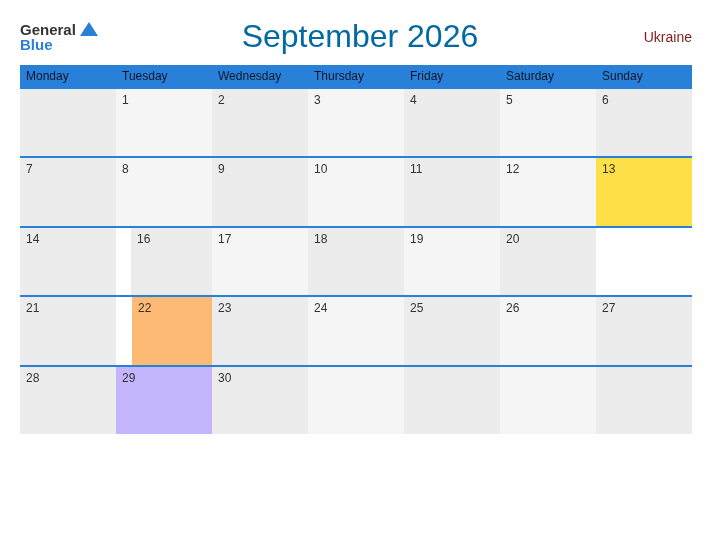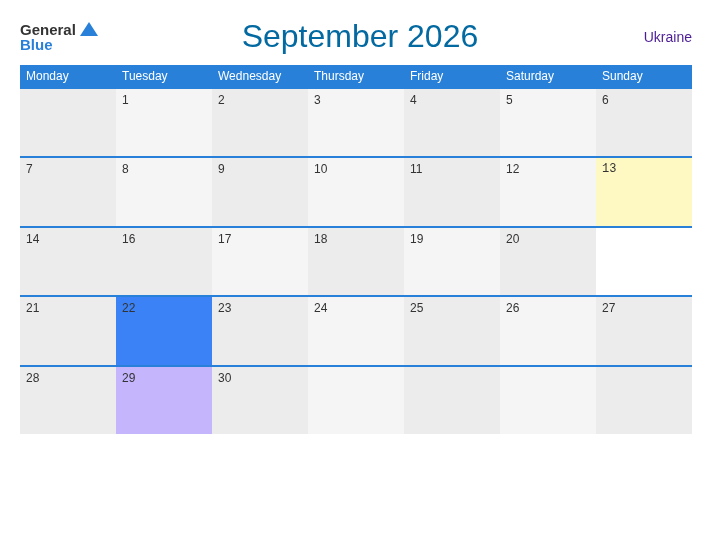--- a/index.html
+++ b/index.html
@@ -54,36 +54,36 @@
     }
     .calendar-title {
       font-size: 32px;
       font-weight: normal;
       color: #0369a1;
       text-align: center;
       flex: 1;
     }
     .country-label {
       font-size: 14px;
-      color: #4c1d95;
+      color: #7f1d1d;
       text-align: right;
       min-width: 70px;
     }
     .calendar-grid {
       flex: 1;
       display: flex;
       flex-direction: column;
     }
     .days-header {
       display: grid;
       grid-template-columns: repeat(7, 1fr);
       background: #2980d9;
     }
     .day-header {
-      color: #ffffff;
+      color: #0f172a;
       font-size: 12px;
       padding: 4px 6px;
       text-align: left;
       font-weight: normal;
     }
     .weeks-container {
       flex: 1;
       display: flex;
       flex-direction: column;
     }
@@ -151,33 +151,33 @@
           <div class="day-cell" style="background: rgb(245, 245, 245);"><span class="day-number">5</span></div>
           <div class="day-cell" style="background: rgb(236, 236, 236);"><span class="day-number">6</span></div>
         </div>
         <div class="week-row">
           <div class="day-cell" style="background: rgb(236, 236, 236);"><span class="day-number">7</span></div>
           <div class="day-cell" style="background: rgb(245, 245, 245);"><span class="day-number">8</span></div>
           <div class="day-cell" style="background: rgb(236, 236, 236);"><span class="day-number">9</span></div>
           <div class="day-cell" style="background: rgb(245, 245, 245);"><span class="day-number">10</span></div>
           <div class="day-cell" style="background: rgb(236, 236, 236);"><span class="day-number">11</span></div>
           <div class="day-cell" style="background: rgb(245, 245, 245);"><span class="day-number">12</span></div>
-          <div class="day-cell" style="background: #fef9c3; font-family: Liberation Mono, monospace;"><span class="day-number">13</span></div>
+          <div class="day-cell" style="background: #fde047;"><span class="day-number">13</span></div>
         </div>
         <div class="week-row">
           <div class="day-cell" style="background: rgb(236, 236, 236);"><span class="day-number">14</span></div>
-          <div class="day-cell" style="background: rgb(236, 236, 236);"><span class="day-number">16</span></div>
+          <div class="day-cell" style="background: rgb(236, 236, 236); margin-left: 15px;"><span class="day-number">16</span></div>
           <div class="day-cell" style="background: rgb(245, 245, 245);"><span class="day-number">17</span></div>
           <div class="day-cell" style="background: rgb(236, 236, 236);"><span class="day-number">18</span></div>
           <div class="day-cell" style="background: rgb(245, 245, 245);"><span class="day-number">19</span></div>
           <div class="day-cell" style="background: rgb(236, 236, 236);"><span class="day-number">20</span></div>
         </div>
         <div class="week-row">
           <div class="day-cell" style="background: rgb(236, 236, 236);"><span class="day-number">21</span></div>
-          <div class="day-cell" style="background: #3b82f6;"><span class="day-number">22</span></div>
+          <div class="day-cell" style="background: #fdba74; margin-left: 16px;"><span class="day-number">22</span></div>
           <div class="day-cell" style="background: rgb(236, 236, 236);"><span class="day-number">23</span></div>
           <div class="day-cell" style="background: rgb(245, 245, 245);"><span class="day-number">24</span></div>
           <div class="day-cell" style="background: rgb(236, 236, 236);"><span class="day-number">25</span></div>
           <div class="day-cell" style="background: rgb(245, 245, 245);"><span class="day-number">26</span></div>
           <div class="day-cell" style="background: rgb(236, 236, 236);"><span class="day-number">27</span></div>
         </div>
         <div class="week-row">
           <div class="day-cell" style="background: rgb(236, 236, 236);"><span class="day-number">28</span></div>
           <div class="day-cell" style="background: #c4b5fd;"><span class="day-number">29</span></div>
           <div class="day-cell" style="background: rgb(236, 236, 236);"><span class="day-number">30</span></div>

